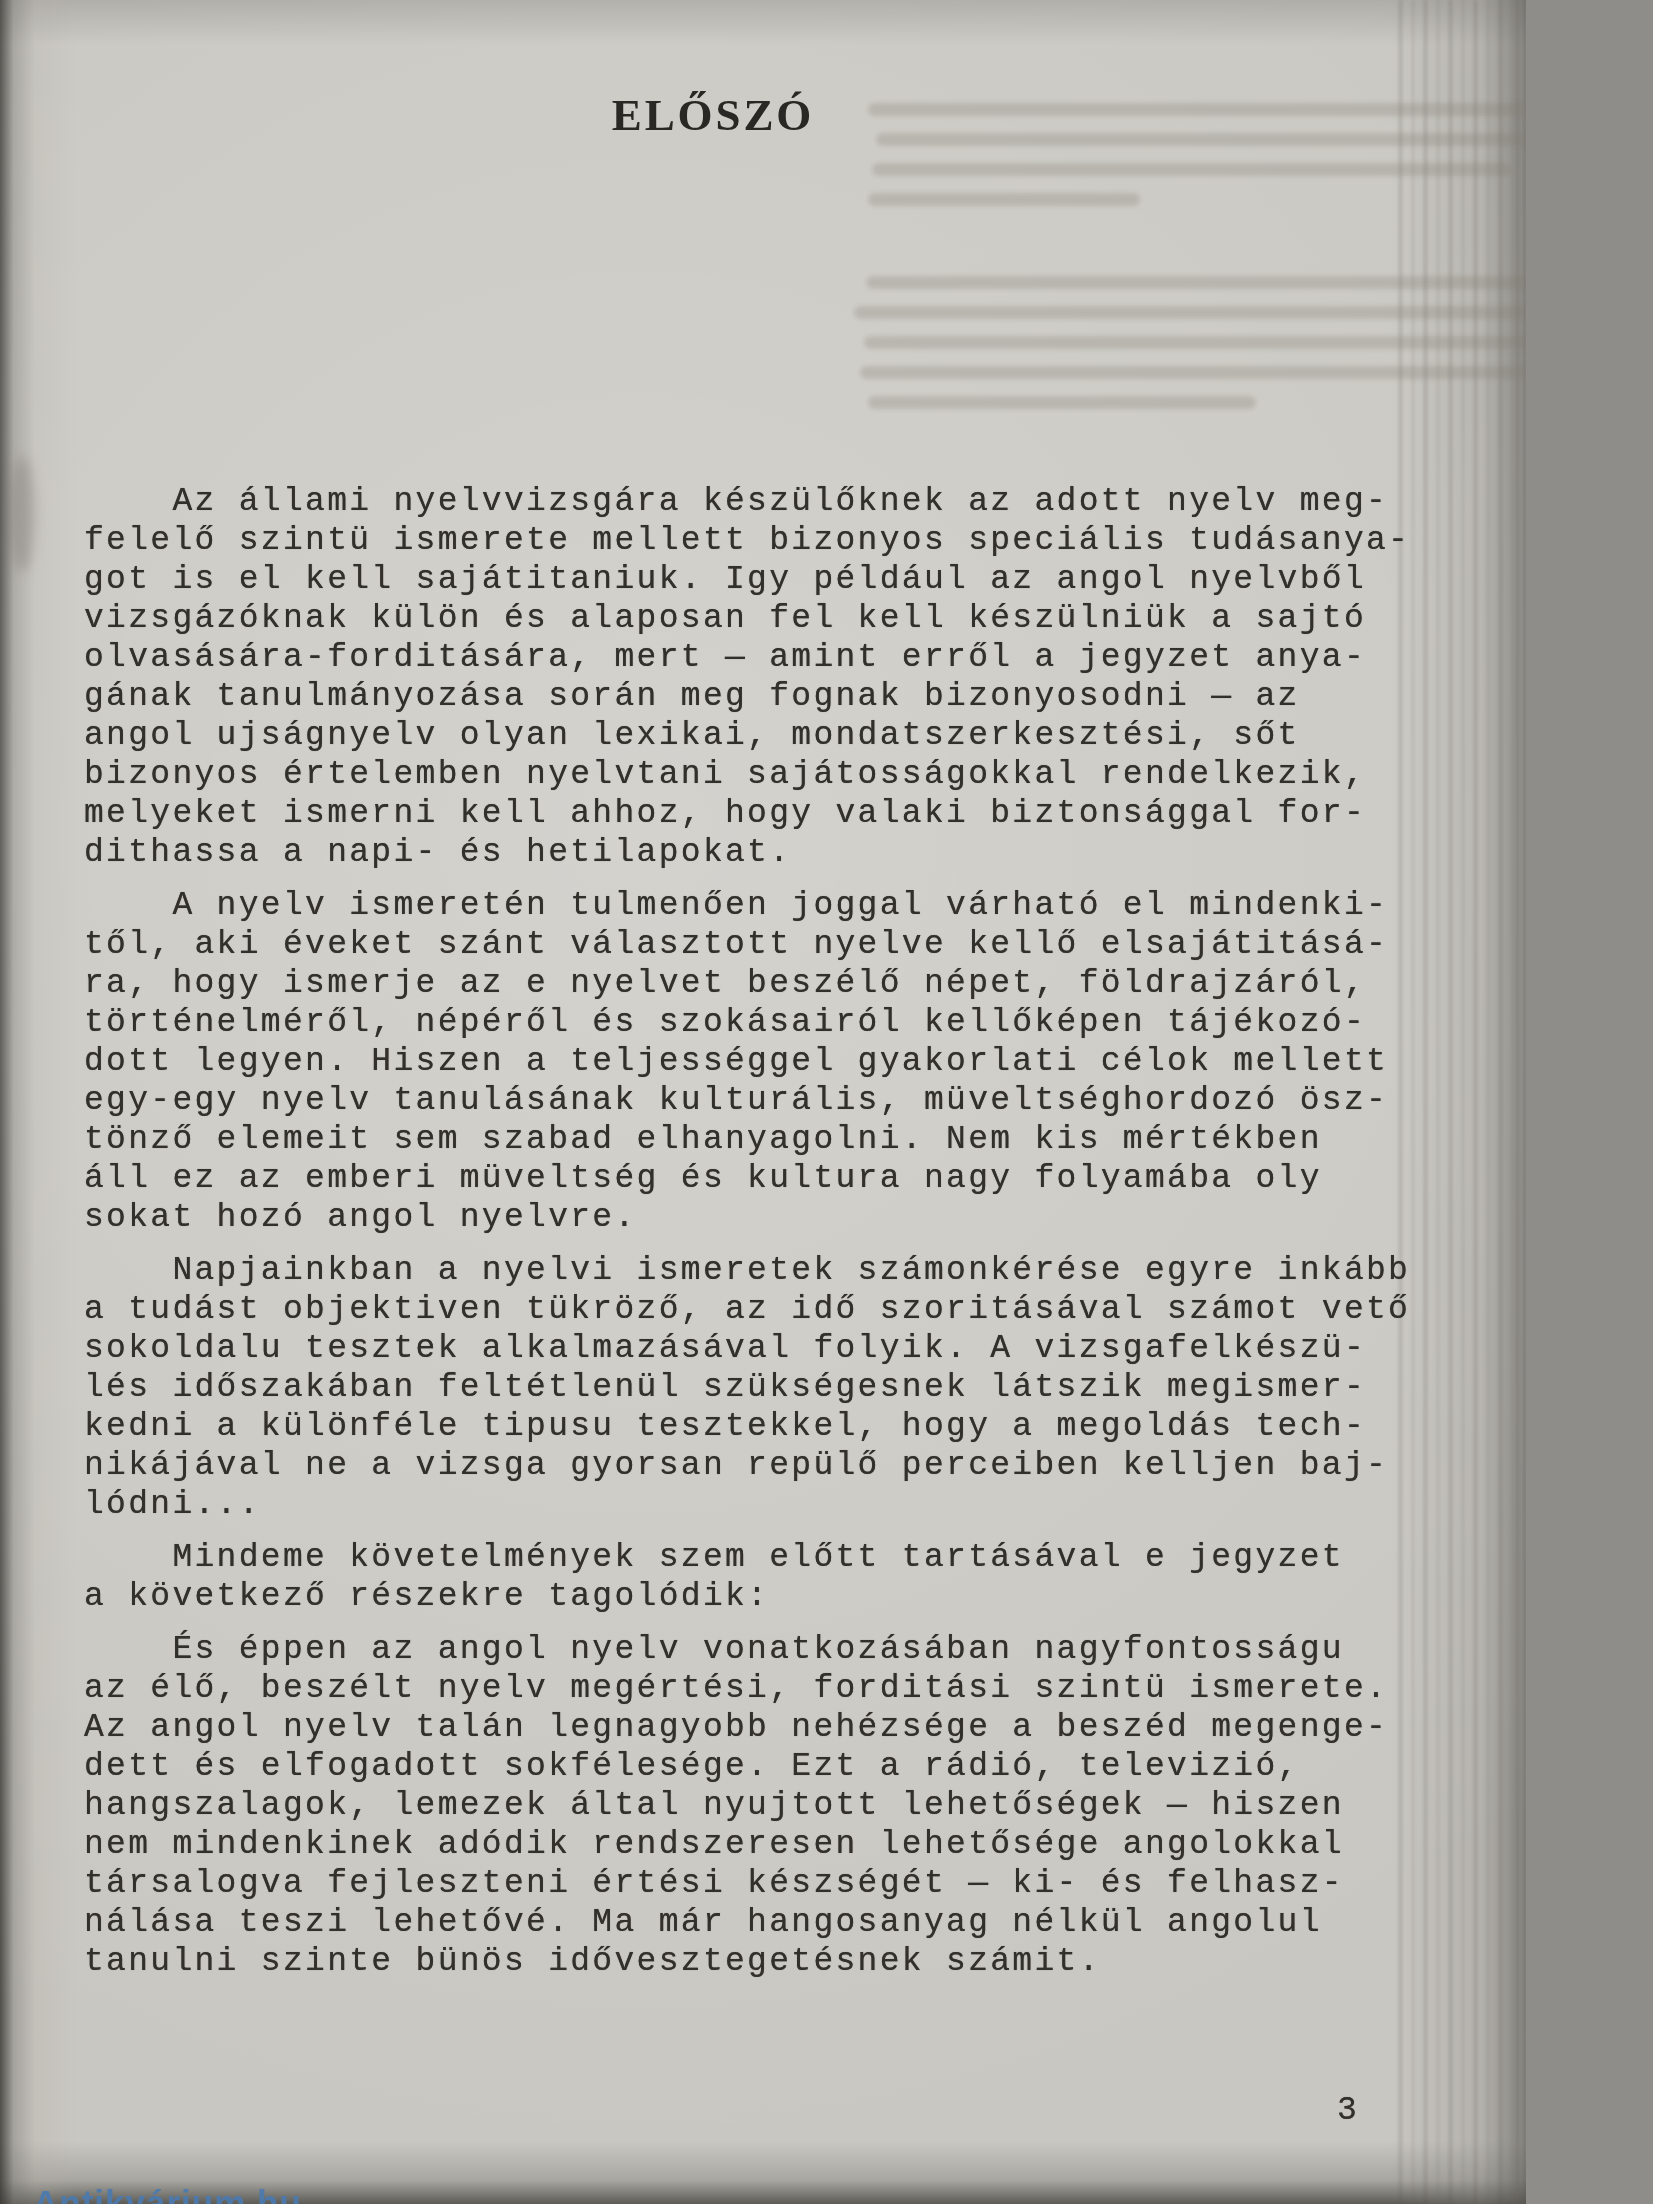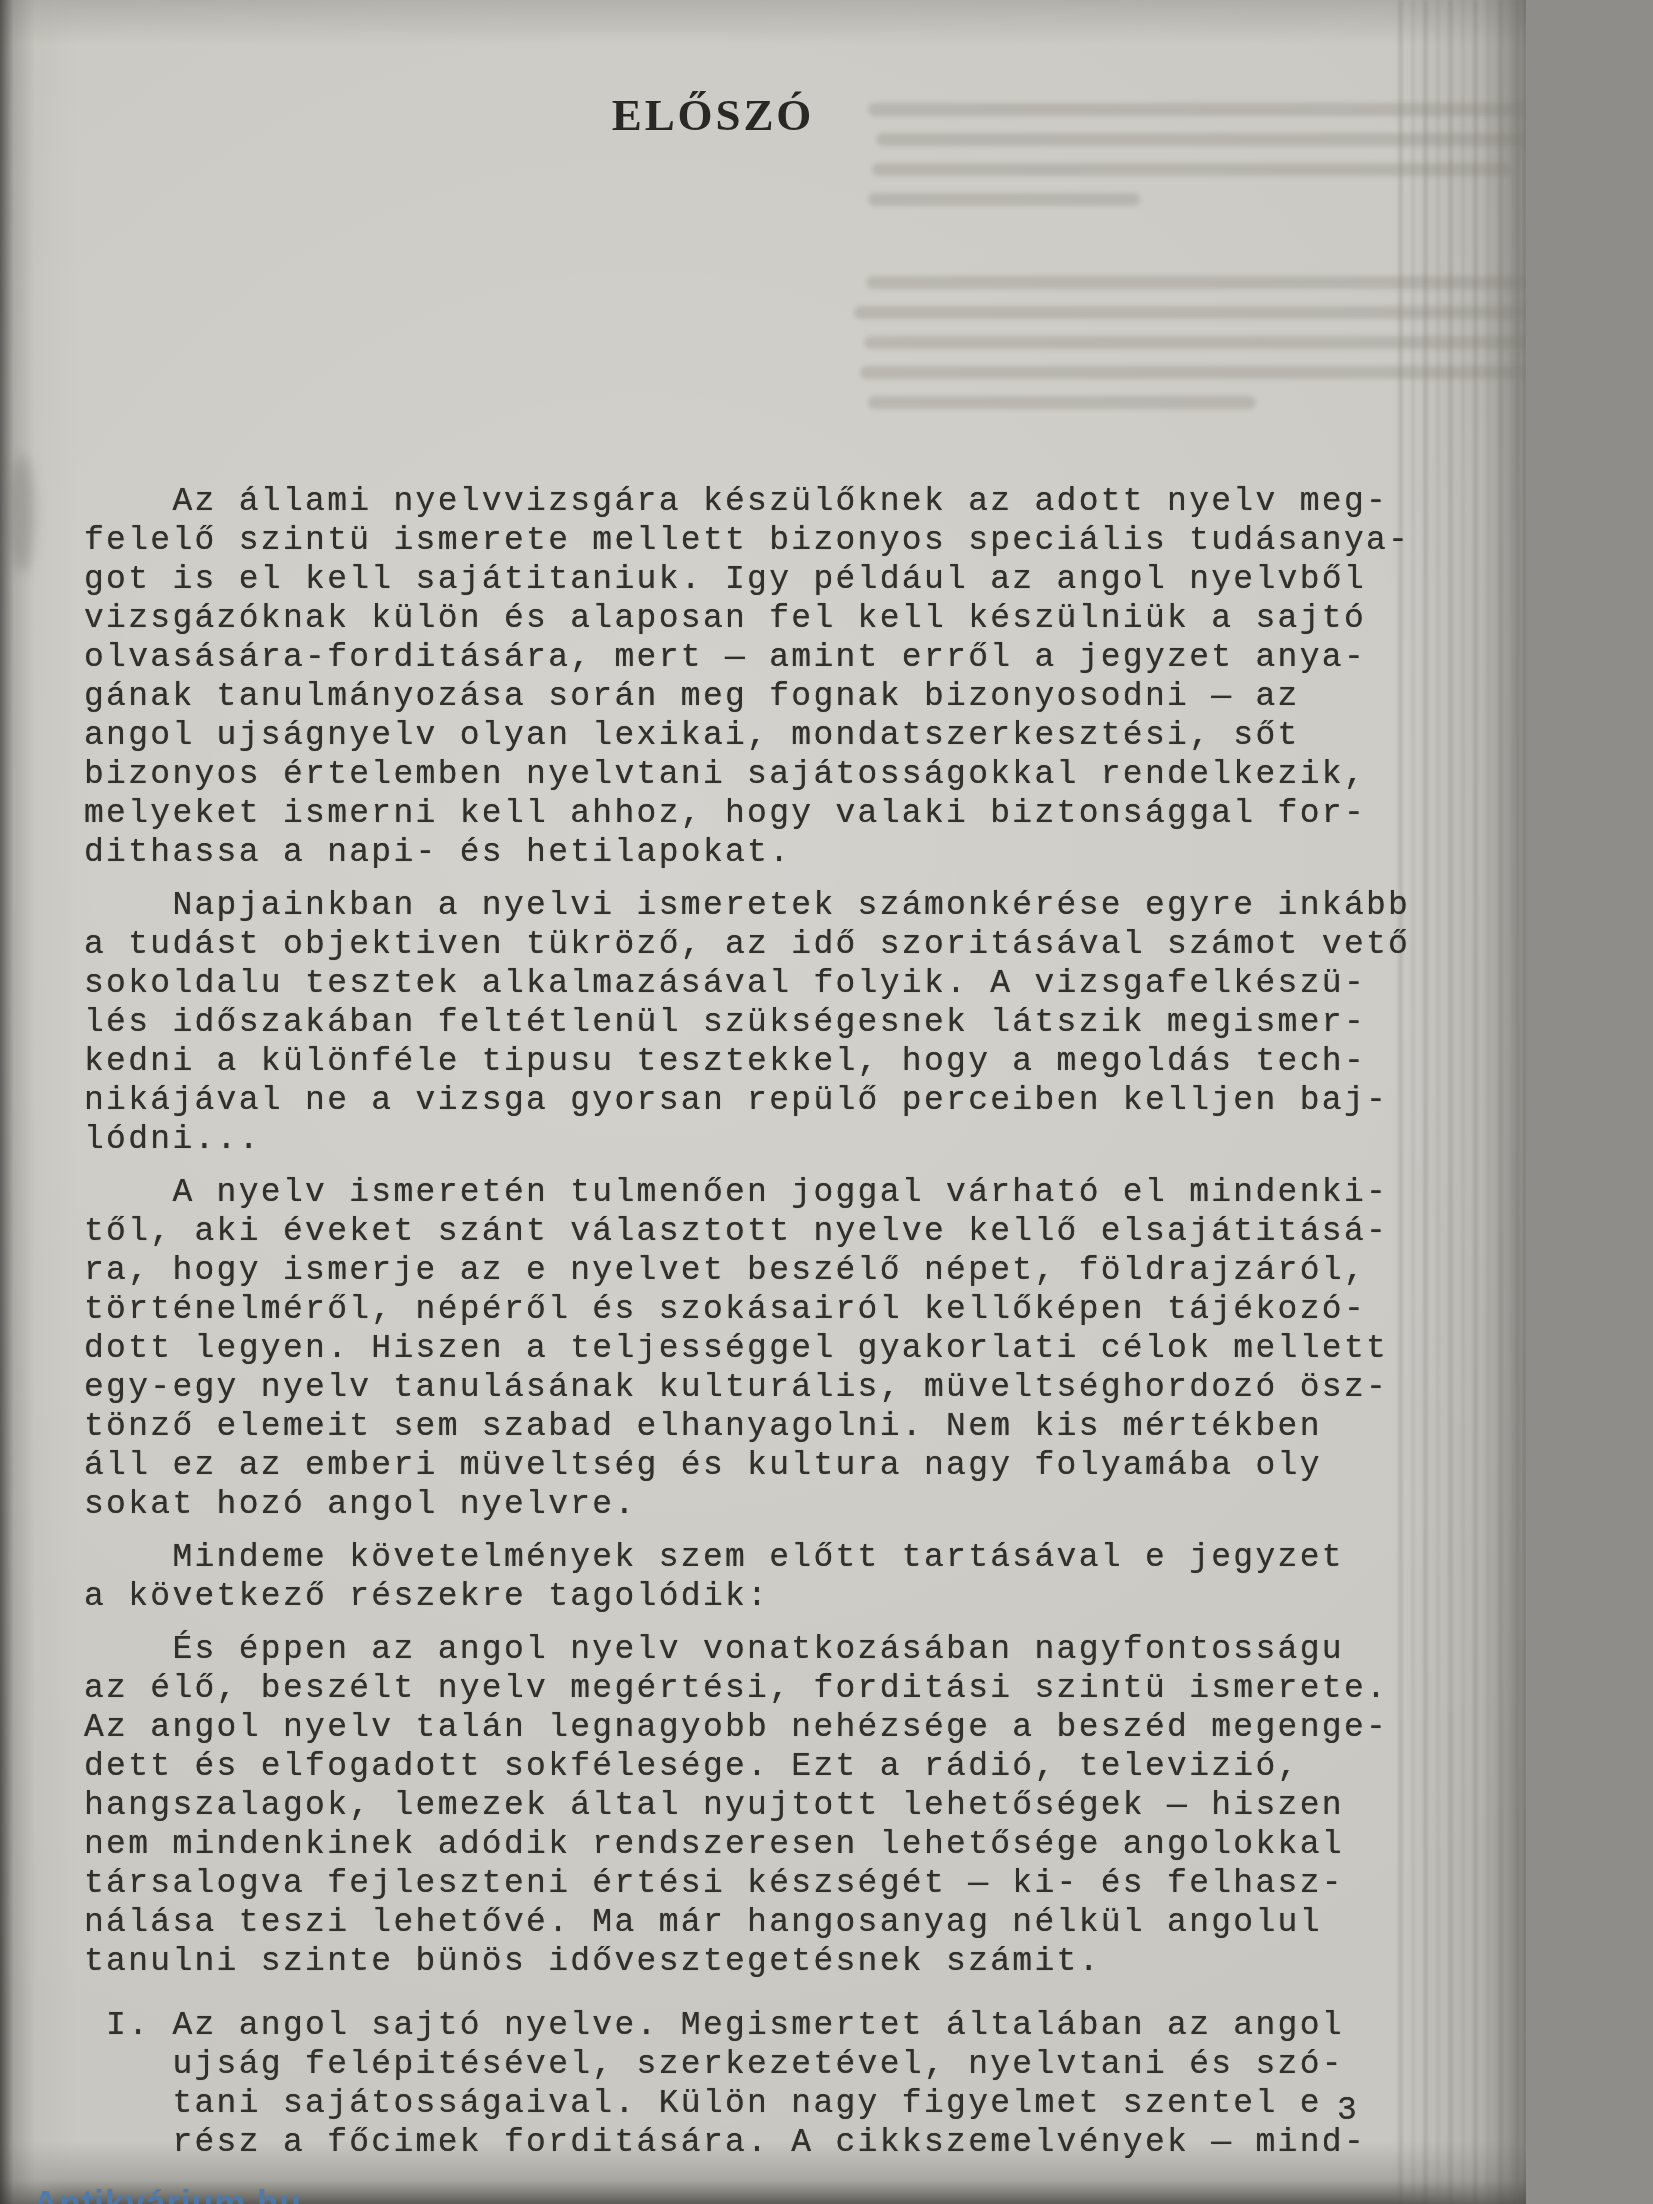--- a/index.html
+++ b/index.html
@@ -137,51 +137,47 @@
     <p class="para">    Az állami nyelvvizsgára készülőknek az adott nyelv meg-
 felelő szintü ismerete mellett bizonyos speciális tudásanya-
 got is el kell sajátitaniuk. Igy például az angol nyelvből
 vizsgázóknak külön és alaposan fel kell készülniük a sajtó
 olvasására-forditására, mert — amint erről a jegyzet anya-
 gának tanulmányozása során meg fognak bizonyosodni — az
 angol ujságnyelv olyan lexikai, mondatszerkesztési, sőt
 bizonyos értelemben nyelvtani sajátosságokkal rendelkezik,
 melyeket ismerni kell ahhoz, hogy valaki biztonsággal for-
 dithassa a napi- és hetilapokat.</p>
-    <p class="para">    Napjainkban a nyelvi ismeretek számonkérése egyre inkább
-a tudást objektiven tükröző, az idő szoritásával számot vető
-sokoldalu tesztek alkalmazásával folyik. A vizsgafelkészü-
-lés időszakában feltétlenül szükségesnek látszik megismer-
-kedni a különféle tipusu tesztekkel, hogy a megoldás tech-
-nikájával ne a vizsga gyorsan repülő perceiben kelljen baj-
-lódni...</p>
     <p class="para">    A nyelv ismeretén tulmenően joggal várható el mindenki-
 től, aki éveket szánt választott nyelve kellő elsajátitásá-
 ra, hogy ismerje az e nyelvet beszélő népet, földrajzáról,
 történelméről, népéről és szokásairól kellőképen tájékozó-
 dott legyen. Hiszen a teljességgel gyakorlati célok mellett
 egy-egy nyelv tanulásának kulturális, müveltséghordozó ösz-
 tönző elemeit sem szabad elhanyagolni. Nem kis mértékben
 áll ez az emberi müveltség és kultura nagy folyamába oly
 sokat hozó angol nyelvre.</p>
+    <p class="para">    Napjainkban a nyelvi ismeretek számonkérése egyre inkább
+a tudást objektiven tükröző, az idő szoritásával számot vető
+sokoldalu tesztek alkalmazásával folyik. A vizsgafelkészü-
+lés időszakában feltétlenül szükségesnek látszik megismer-
+kedni a különféle tipusu tesztekkel, hogy a megoldás tech-
+nikájával ne a vizsga gyorsan repülő perceiben kelljen baj-
+lódni...</p>
     <p class="para">    Mindeme követelmények szem előtt tartásával e jegyzet
 a következő részekre tagolódik:</p>
     <p class="para">    És éppen az angol nyelv vonatkozásában nagyfontosságu
 az élő, beszélt nyelv megértési, forditási szintü ismerete.
 Az angol nyelv talán legnagyobb nehézsége a beszéd megenge-
 dett és elfogadott sokfélesége. Ezt a rádió, televizió,
 hangszalagok, lemezek által nyujtott lehetőségek — hiszen
 nem mindenkinek adódik rendszeresen lehetősége angolokkal
 társalogva fejleszteni értési készségét — ki- és felhasz-
 nálása teszi lehetővé. Ma már hangosanyag nélkül angolul
 tanulni szinte bünös idővesztegetésnek számit.</p>
-    <p class="para list-block"> I. Az angol sajtó nyelve. Megismertet általában az angol
-    ujság felépitésével, szerkezetével, nyelvtani és szó-
-    tani sajátosságaival. Külön nagy figyelmet szentel e
-    rész a főcimek forditására. A cikkszemelvények — mind-</p>
   </div>
 
   <div class="page-number">3</div>
 
   <div class="watermark">Antikvárium.hu</div>
 
 </div>
 
 
 </body></html>

